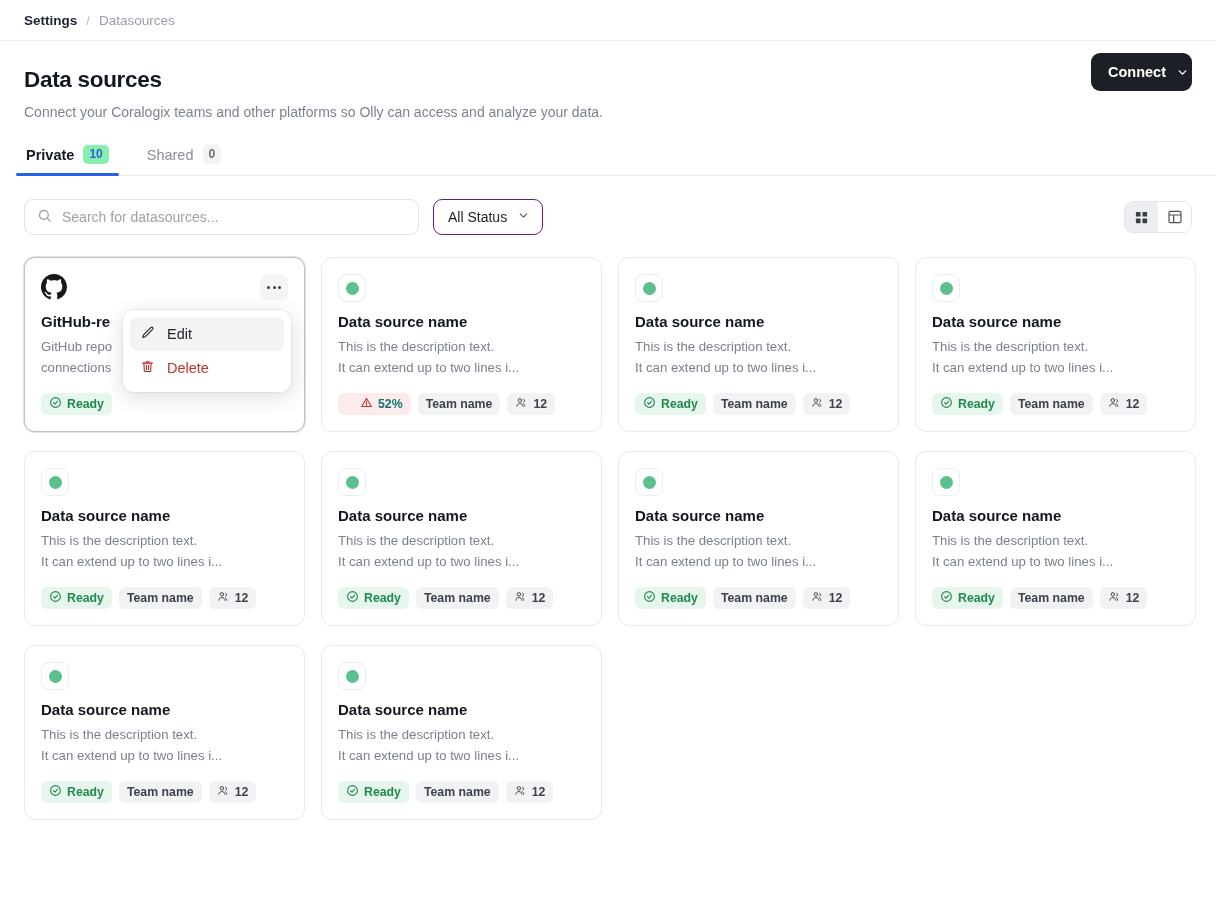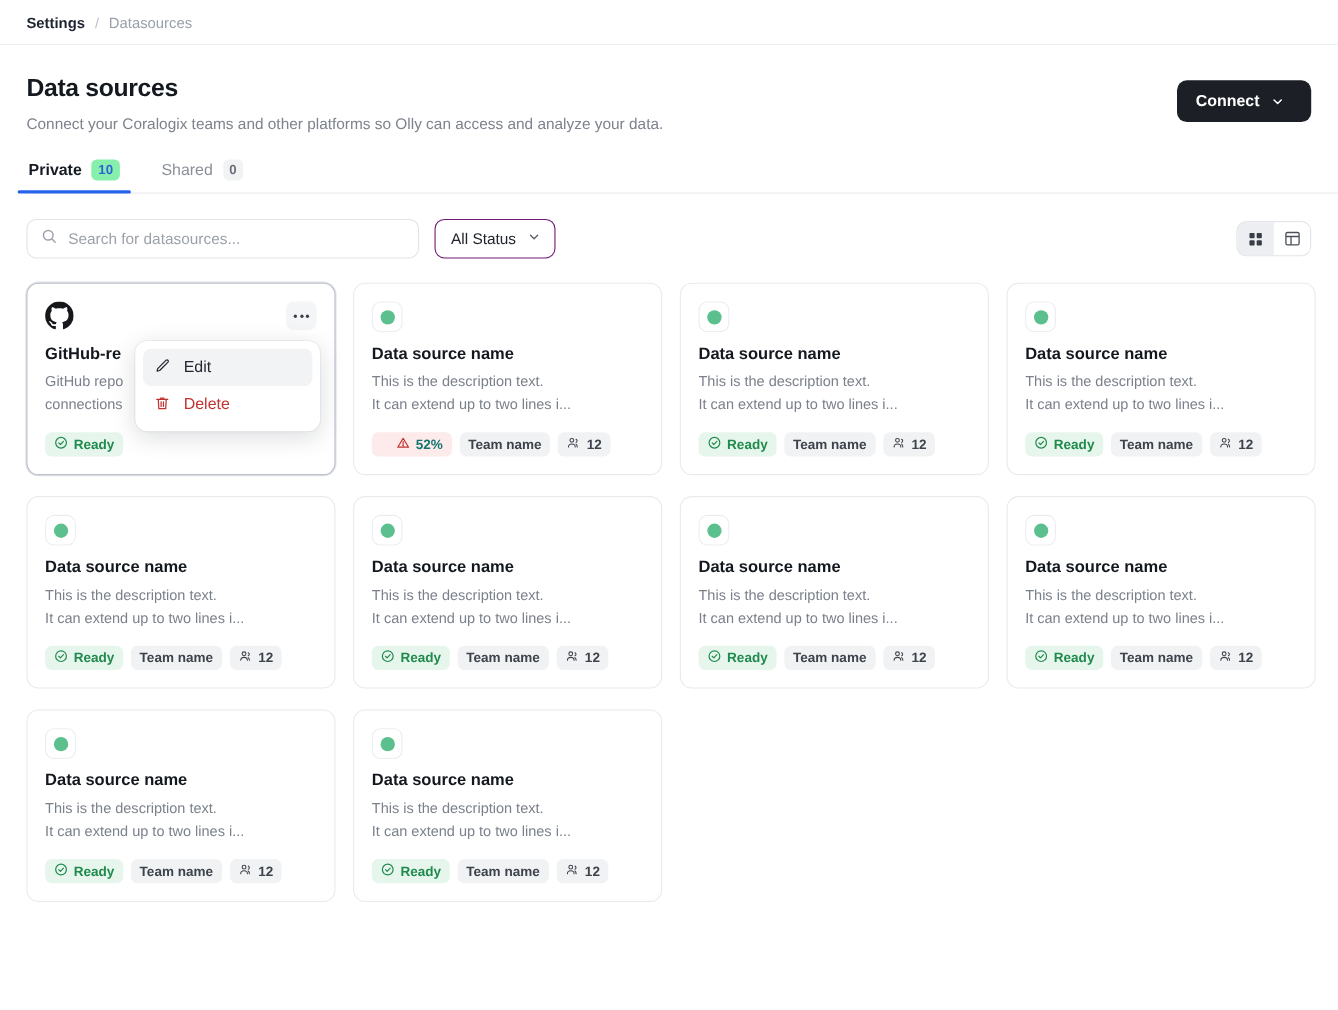--- a/index.html
+++ b/index.html
@@ -35,27 +35,27 @@
     letter-spacing: -0.3px;
     color: #14181f;
   }
   .page-sub {
     margin-top: 11px;
     font-size: 14px;
     color: #7d838d;
   }
   .connect-btn {
     position: absolute;
-    right: 24px; top: 32px;
+    right: 24px; top: 12px;
     height: 38px;
     background: #1c1f26;
     color: #ffffff;
     border: none;
     border-radius: 9px;
-    padding: 0 24px 0 17px;
+    padding: 0 3px 0 17px;
     font-size: 14.5px;
     font-weight: 600;
     font-family: inherit;
     display: flex; align-items: center; gap: 10px;
     cursor: pointer;
   }
   .connect-btn svg { display: block; }
 
   
   .tabs {
@@ -93,21 +93,21 @@
   }
   .tab.active .badge-count { background: #86efac; color: #2f62d6; }
 
   
   .toolbar {
     margin-top: 23px;
     padding: 0 24px;
     display: flex; align-items: center; gap: 14px;
   }
   .search-wrap {
-    width: 357px; height: 36px;
+    width: 395px; height: 36px;
     border: 1px solid #e1e3e8;
     border-radius: 9px;
     display: flex; align-items: center;
     padding: 0 12px;
     gap: 10px;
     background: #fff;
   }
   .search-wrap input {
     border: none; outline: none; flex: 1;
     font-size: 14px; font-family: inherit; color: #1c2026;

